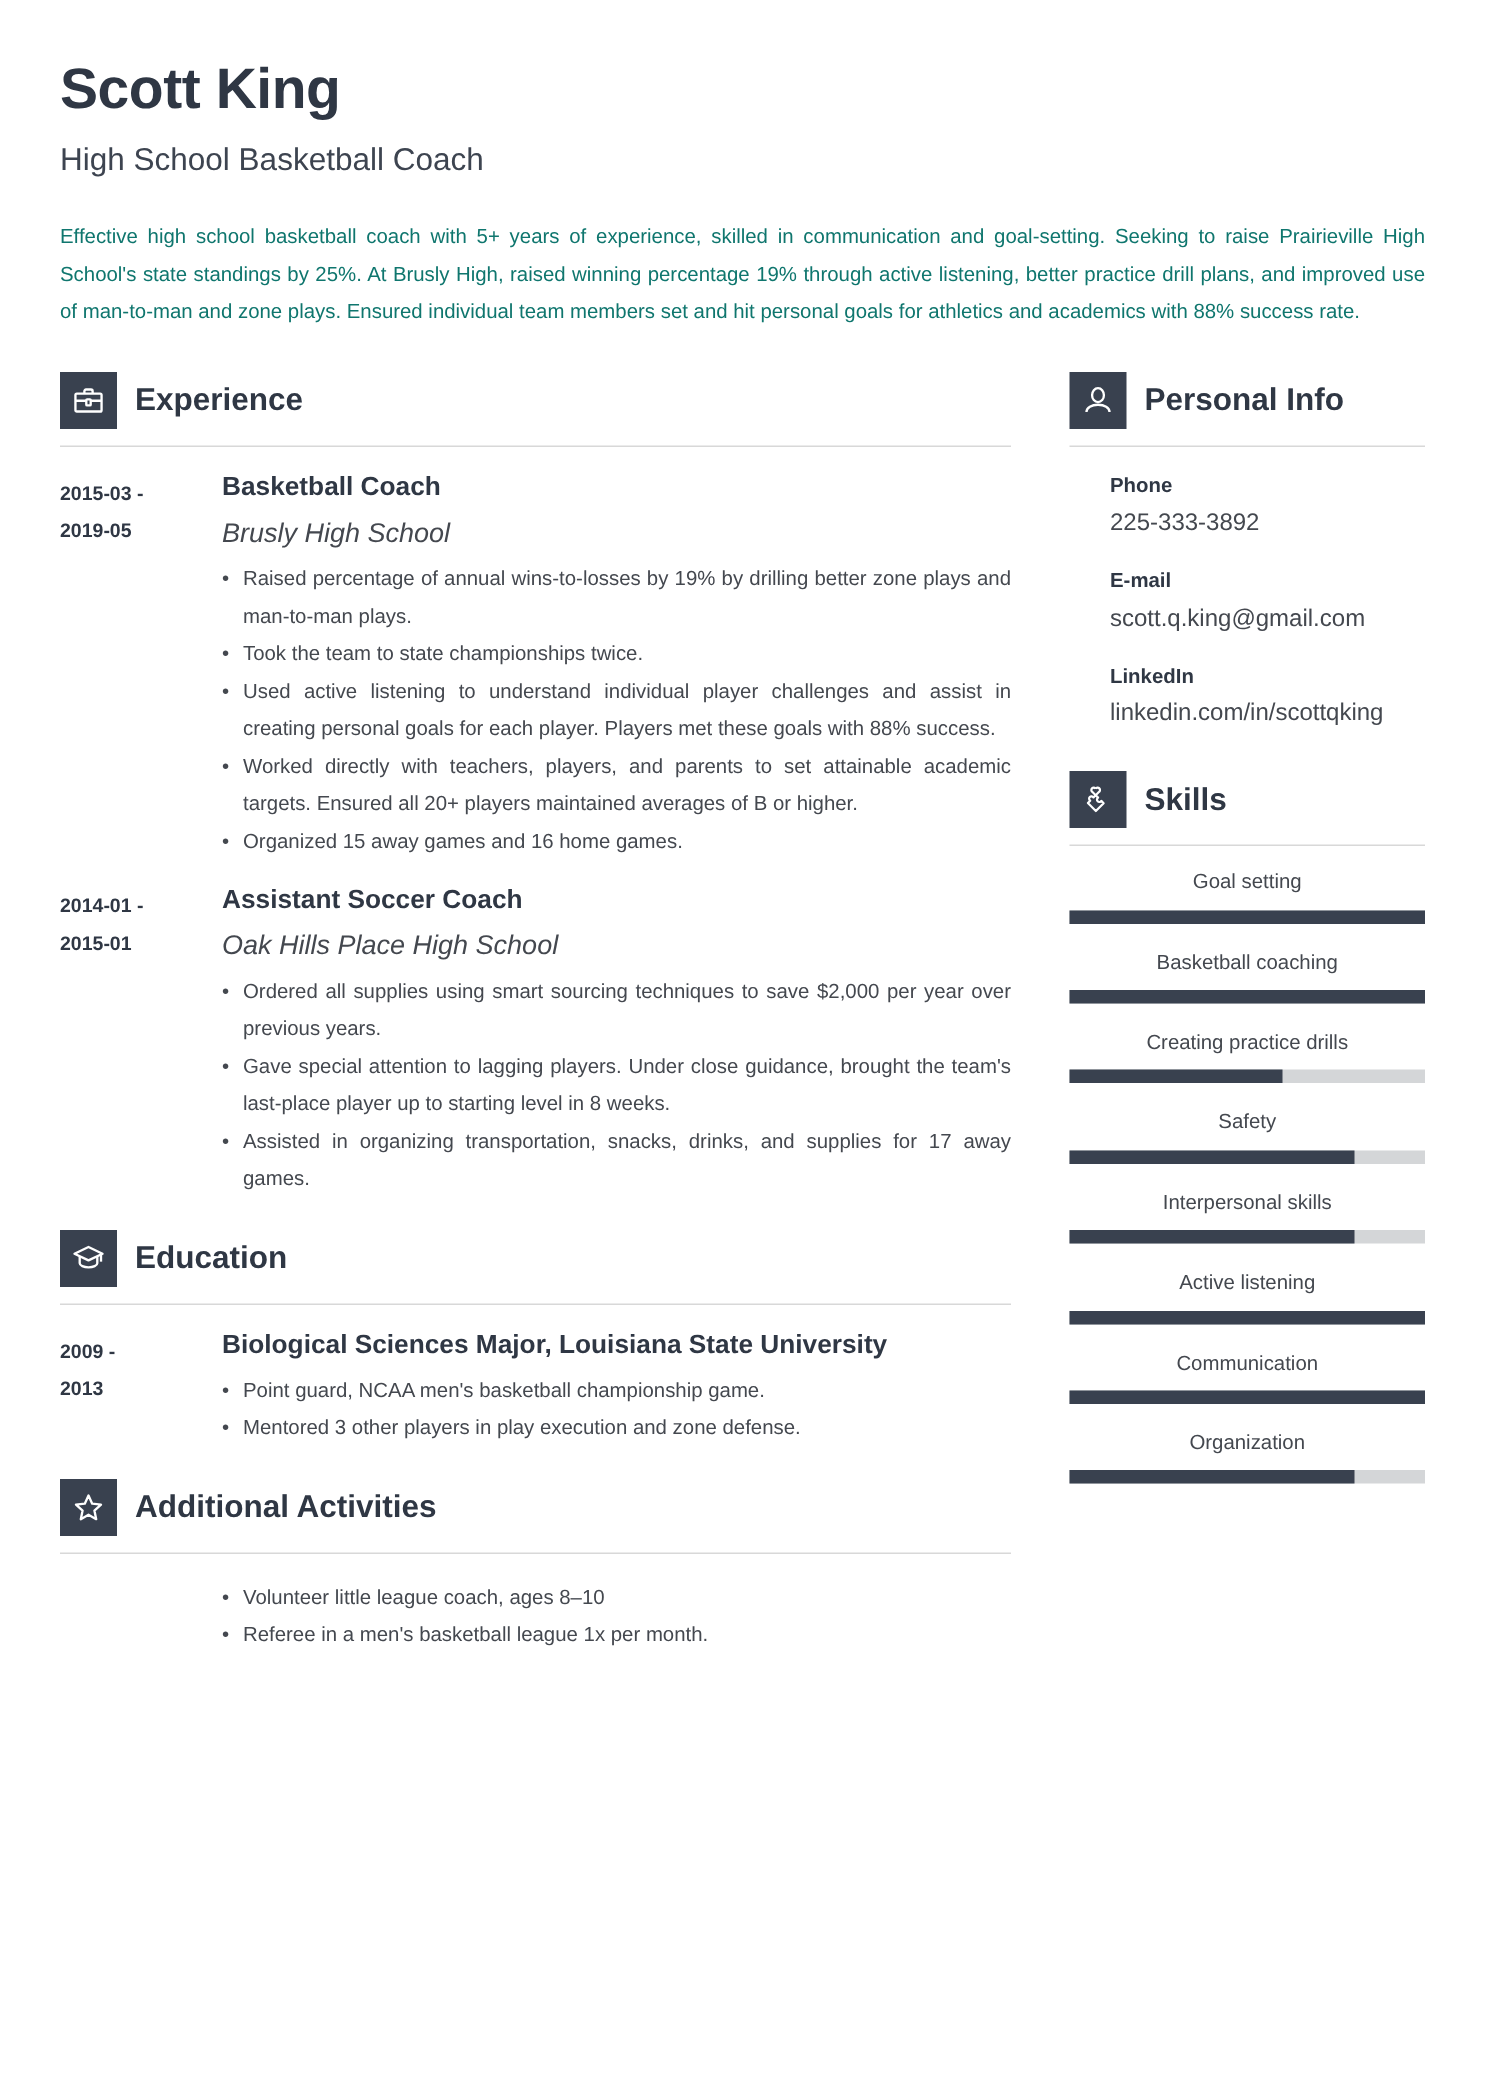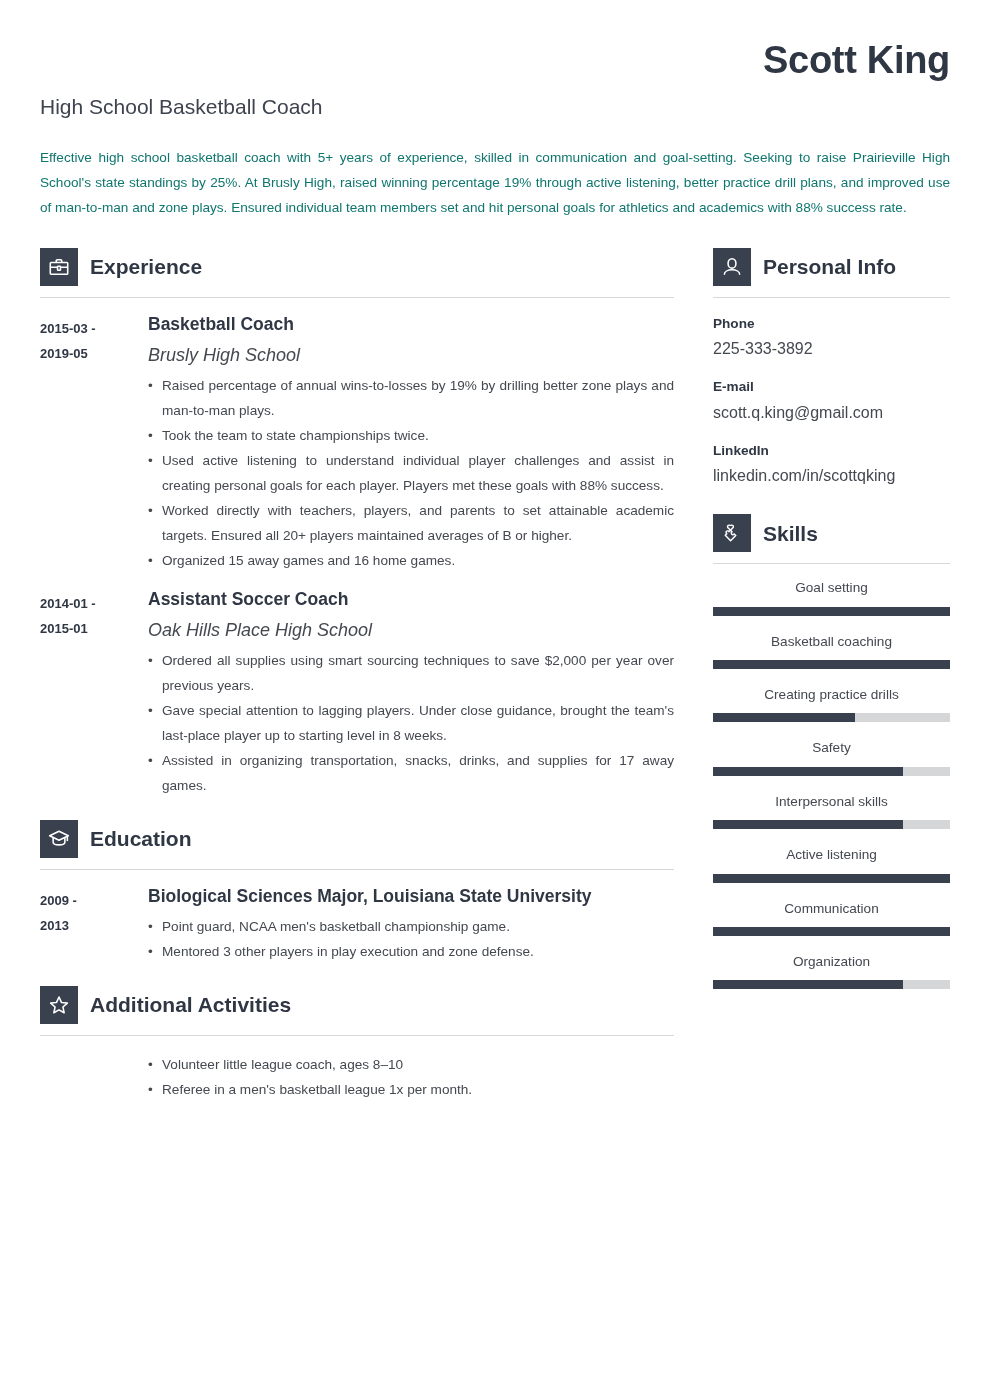--- a/index.html
+++ b/index.html
@@ -15,21 +15,20 @@
   .page { position: relative; width: 990px; height: 1400px; padding: 40px 40px 0 40px; }
 
   
   .name {
     font-size: 38px;
     font-weight: bold;
     color: #2f3744;
     letter-spacing: -0.3px;
     line-height: 1.1;
     margin: 0 0 12px 0;
-    text-align: right;
   }
   .job-title {
     font-size: 21px;
     font-weight: normal;
     color: #3d4450;
     line-height: 1.2;
     margin: 0 0 26px 0;
   }
   .summary {
     font-size: 13.6px;
@@ -106,21 +105,21 @@
     position: absolute;
     left: 0; top: 0;
     color: #44484f;
     font-size: 13.6px;
     line-height: 25px;
   }
   ul.bullets li.nojustify { text-align: left; }
   .entry.no-dates .entry-body { margin-left: 108px; }
 
   
-  .info-block { margin-top: 16px; }
+  .info-block { margin-top: 16px; margin-left: 27px; }
   .info-label {
     font-size: 13.6px;
     font-weight: bold;
     color: #2f3744;
     line-height: 1.5;
     margin-bottom: 3px;
   }
   .info-value {
     font-size: 16px;
     color: #44484f;

